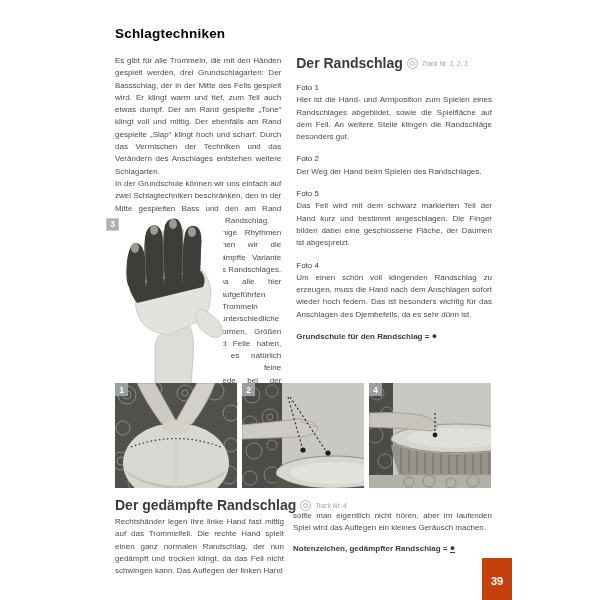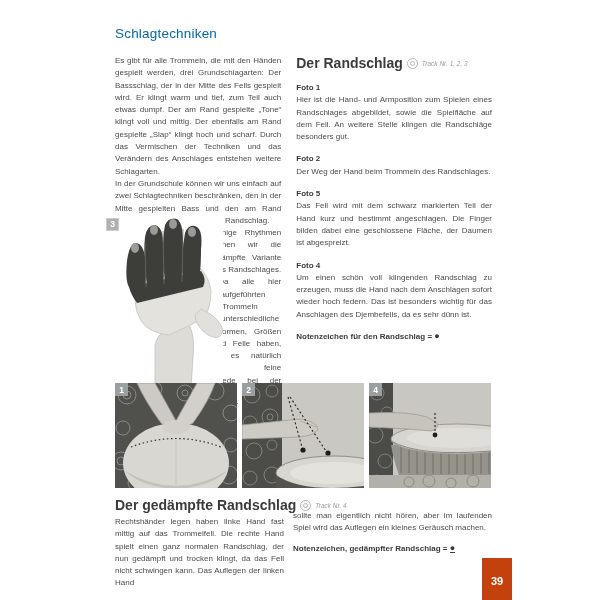--- a/index.html
+++ b/index.html
@@ -2,21 +2,21 @@
 <html lang="de"><head>
 <meta charset="utf-8">
 <style>
   html,body { margin:0; padding:0; background:#ffffff; }
   .page {
     position:relative; width:600px; height:600px; background:#ffffff;
     font-family:"Liberation Sans", sans-serif; color:#4c4c4c; overflow:hidden;
   }
   .title {
     position:absolute; left:115px; top:26px;
-    font-size:13.5px; font-weight:normal; color:#0369a1; letter-spacing:.2px;
+    font-size:13.5px; font-weight:bold; color:#000000; letter-spacing:.2px;
   }
   .cols { position:absolute; left:115px; top:55px; width:377px; display:flex; gap:15px; }
   .col-l { width:169px; }
   .col-r { width:199px; }
   .body-text {
     font-size:8px; line-height:12.3px; text-align:justify; color:#4c4c4c;
     margin:0; hyphens:auto; -webkit-hyphens:auto;
   }
   .hand-float {
     float:left; width:108px; height:172px; margin:2px 4px 0 0; position:relative;
@@ -33,21 +33,21 @@
   .badge-photo { left:0; top:0; border:none; background:#9aa09f; }
   .h-row { display:flex; align-items:center; gap:4px; margin:0 0 11px 0; }
   .h2 { font-size:14px; font-weight:bold; color:#3b3b3b; white-space:nowrap; }
   .cd {
     width:9px; height:9px; border:1px solid #b3b3b1; border-radius:50%;
     display:inline-flex; align-items:center; justify-content:center; flex:0 0 auto;
   }
   .cd::after { content:""; width:3px; height:3px; border:1px solid #b3b3b1; border-radius:50%; }
   .track { font-size:6.5px; font-style:italic; color:#9c9c9a; white-space:nowrap; }
   .foto { margin-bottom:10px; }
-  .foto-label { font-weight:bold; color:#3b3b3b; }
+  .foto-label { font-weight:normal; color:#3b3b3b; }
   .noten { font-size:8px; font-weight:bold; color:#3b3b3b; margin-top:9px; }
   .note-sym { font-size:9px; color:#3b3b3b; font-style:normal; }
   .note-muted { display:inline-block; border-bottom:1px solid #3b3b3b; line-height:8px; }
   .photo-row { position:absolute; left:115px; top:383px; width:377px; display:flex; gap:5px; }
   .photo { position:relative; width:122px; height:105px; }
   .photo svg { display:block; }
   .bottom { position:absolute; left:115px; top:497px; width:377px; display:flex; gap:9px; }
   .bottom .h-row { margin-bottom:3px; }
   .bottom-right-pad { padding-top:13px; }
   .pagenum {
@@ -108,33 +108,33 @@
         <span class="cd"></span>
         <span class="track">Track Nr. 1, 2, 3</span>
       </div>
 
       <div class="foto body-text">
         <div class="foto-label">Foto 1</div>
         <div>Hier ist die Hand- und Armposition zum Spielen eines Randschlages abgebildet, sowie die Spielfläche auf dem Fell. An weitere Stelle klingen die Randschläge besonders gut.</div>
       </div>
       <div class="foto body-text">
         <div class="foto-label">Foto 2</div>
-        <div>Der Weg der Hand beim Trommeln des Randschlages.</div>
+        <div>Der Weg der Hand beim Spielen des Randschlages.</div>
       </div>
       <div class="foto body-text">
         <div class="foto-label">Foto 5</div>
         <div>Das Fell wird mit dem schwarz markierten Teil der Hand kurz und bestimmt angeschlagen. Die Finger bilden dabei eine geschlossene Fläche, der Daumen ist abgespreizt.</div>
       </div>
       <div class="foto body-text">
         <div class="foto-label">Foto 4</div>
         <div>Um einen schön voll klingenden Randschlag zu erzeugen, muss die Hand nach dem Anschlagen sofort wieder hoch federn. Das ist besonders wichtig für das Anschlagen des Djembefells, da es sehr dünn ist.</div>
       </div>
 
       <div class="noten">
-        <span>Notenzeichen für den Randschlag =</span>
+        <span>Grundschule für den Randschlag =</span>
         <span class="note-sym">●</span>
       </div>
     </div>
   </div>
 
   <div class="photo-row">
 
     <div class="photo">
       <svg width="122" height="105" viewBox="0 0 122 105" xmlns="http://www.w3.org/2000/svg">
         <rect width="122" height="105" fill="#50504c"></rect>
@@ -238,21 +238,21 @@
     </div>
   </div>
 
   <div class="bottom">
     <div class="col-l">
       <div class="h-row">
         <span class="h2">Der gedämpfte Randschlag</span>
         <span class="cd"></span>
         <span class="track">Track Nr. 4</span>
       </div>
-      <p class="body-text">Rechtshänder legen haben linke Hand fast mittig auf das Trommelfell. Die rechte Hand spielt einen ganz normalen Randschlag, der nun gedämpft und trocken klingt, da das Fell nicht schwingen kann. Das Auflegen der linken Hand</p>
+      <p class="body-text">Rechtshänder legen ihre linke Hand fast mittig auf das Trommelfell. Die rechte Hand spielt einen ganz normalen Randschlag, der nun gedämpft und trocken klingt, da das Fell nicht schwingen kann. Das Auflegen der linken Hand</p>
     </div>
     <div class="col-r bottom-right-pad">
       <p class="body-text">sollte man eigentlich nicht hören, aber im laufenden Spiel wird das Auflegen ein kleines Geräusch machen.</p>
       <div class="noten">
         <span>Notenzeichen, gedämpfter Randschlag =</span>
         <span class="note-sym note-muted">●</span>
       </div>
     </div>
   </div>
 

